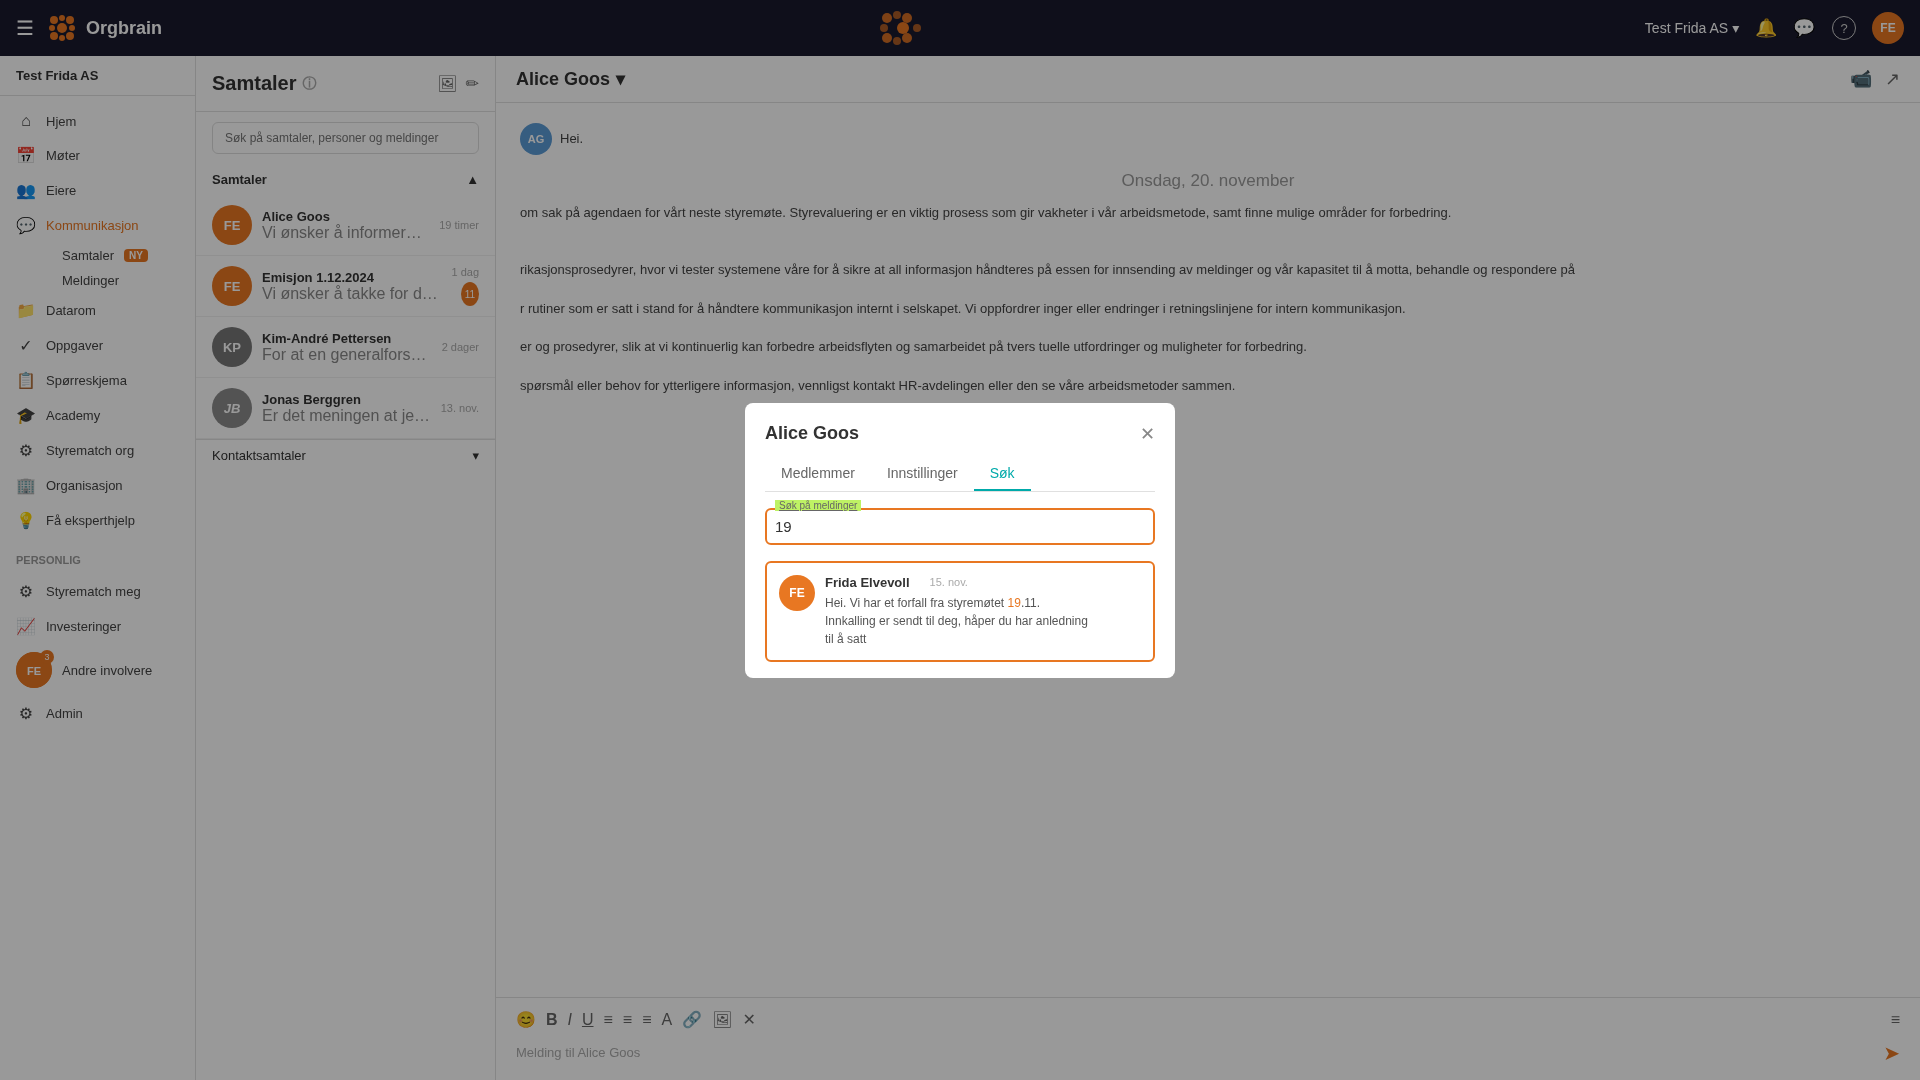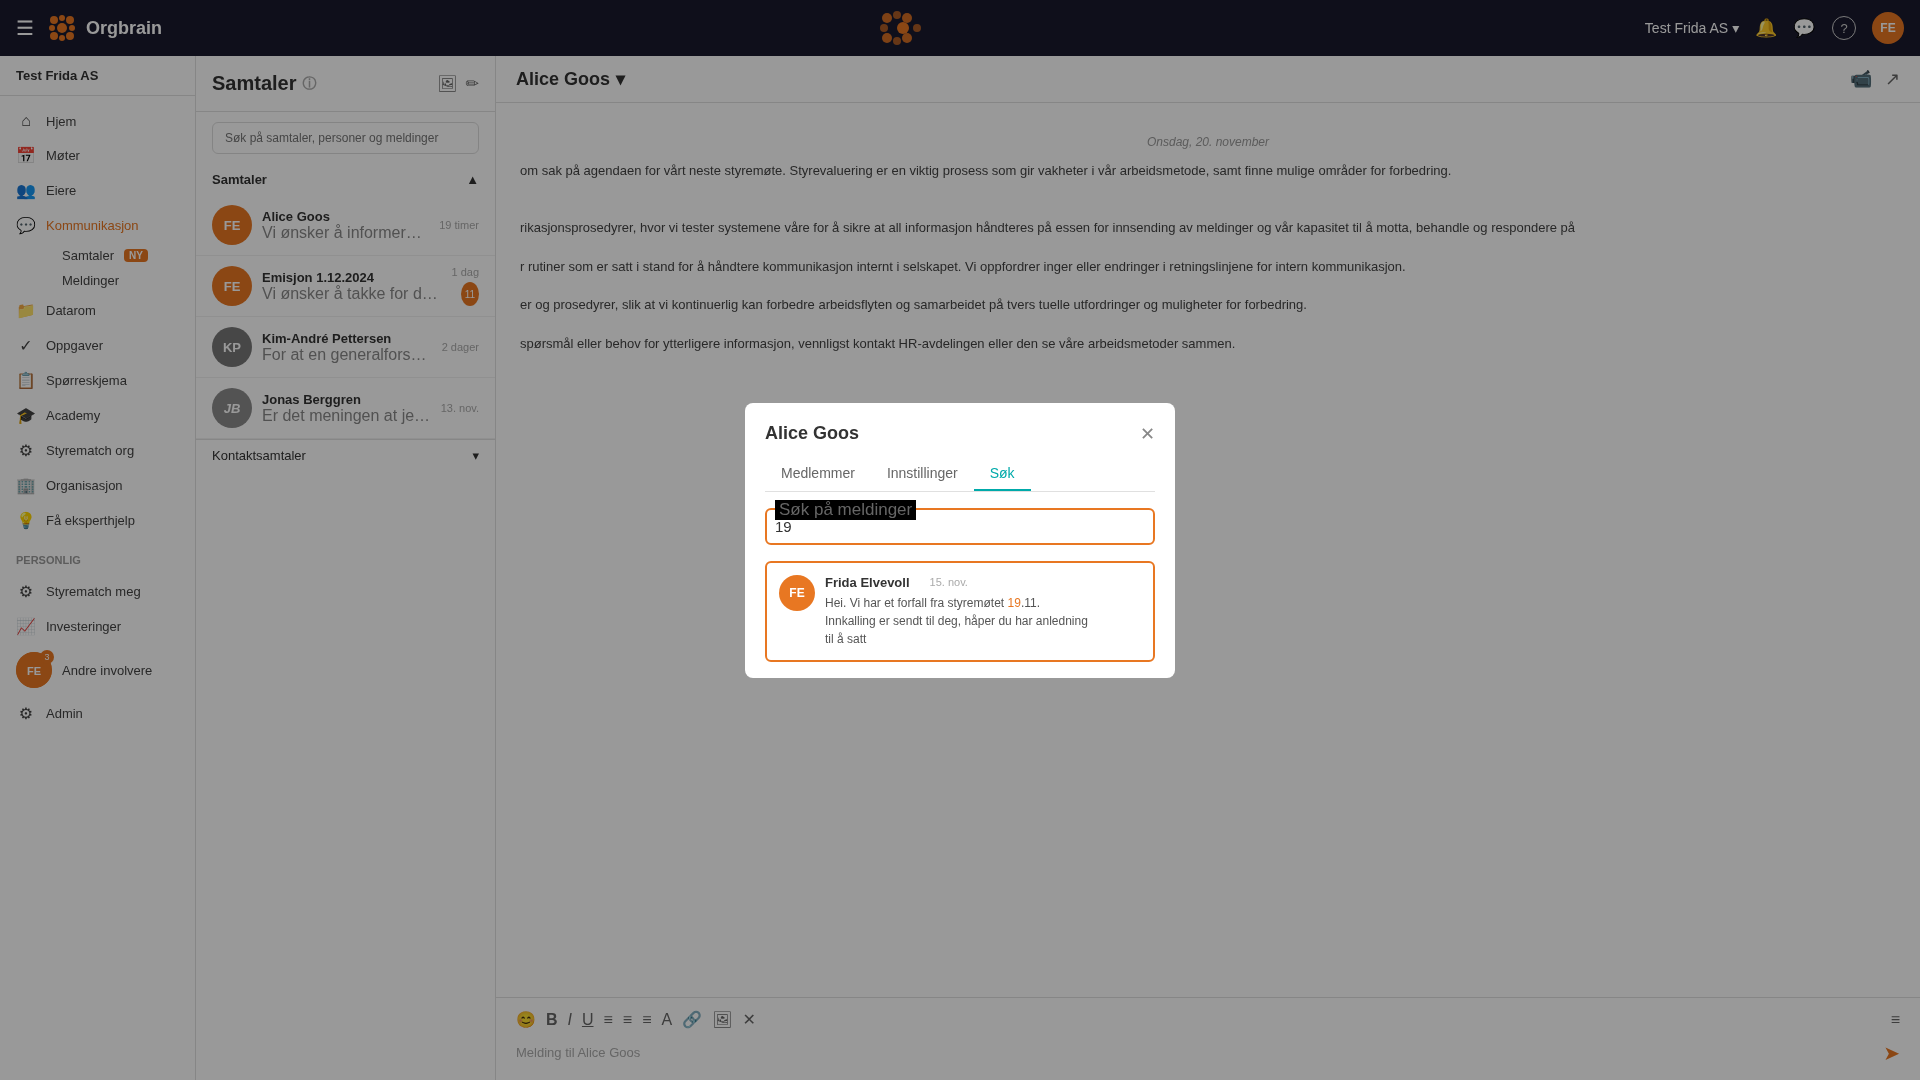--- a/index.html
+++ b/index.html
@@ -67,21 +67,21 @@
     .conv-badge { background: #e87722; color: #fff; font-size: 10px; width: 18px; height: 24px; border-radius: 50%; display: flex; align-items: center; justify-content: center; }
     .contact-section-header { padding: 8px 16px; font-size: 13px; font-weight: 500; color: #333; display: flex; align-items: center; justify-content: space-between; cursor: pointer; border-top: 1px solid #e0e0e0; }
 
     
     .chat-area { flex: 1; display: flex; flex-direction: column; background: #fff; }
     .chat-header { padding: 12px 20px; border-bottom: 1px solid #e0e0e0; display: flex; align-items: center; justify-content: space-between; }
     .chat-header-left { display: flex; align-items: center; gap: 8px; }
     .chat-header-title { font-size: 18px; font-weight: 600; color: #333; display: flex; align-items: center; gap: 6px; cursor: pointer; }
     .chat-header-right { display: flex; gap: 12px; color: #666; }
     .chat-body { flex: 1; overflow-y: auto; padding: 20px 24px; }
-    .date-divider { text-align: center; font-size: 12px; color: #999; margin: 12px 0; font-style: italic; }
+    .date-divider { text-align: center; font-size: 17px; color: #999; margin: 12px 0; }
     .chat-message { margin-bottom: 16px; }
     .msg-text { font-size: 13px; color: #444; line-height: 1.6; }
     .chat-input-area { border-top: 1px solid #e0e0e0; padding: 12px 20px; }
     .chat-toolbar { display: flex; align-items: center; gap: 10px; margin-bottom: 8px; color: #666; font-size: 16px; }
     .chat-toolbar span { cursor: pointer; }
     .chat-input { padding: 8px 0; font-size: 13px; color: #aaa; }
     .chat-input-row { display: flex; align-items: center; justify-content: space-between; }
     .send-btn { color: #e87722; font-size: 20px; cursor: pointer; }
 
     
@@ -93,21 +93,21 @@
       display: flex; flex-direction: column; z-index: 201; overflow: hidden;
     }
     .modal-header { padding: 20px 20px 0 20px; display: flex; align-items: center; justify-content: space-between; }
     .modal-title { font-size: 18px; font-weight: 600; color: #333; }
     .modal-close { color: #888; cursor: pointer; font-size: 18px; }
     .modal-tabs { display: flex; border-bottom: 1px solid #e0e0e0; margin: 0 20px; margin-top: 12px; }
     .modal-tab { padding: 8px 16px; font-size: 14px; color: #666; cursor: pointer; border-bottom: 2px solid transparent; }
     .modal-tab.active { color: #00aaaa; border-bottom: 2px solid #00aaaa; font-weight: 500; }
     .modal-body { padding: 16px 20px; flex: 1; overflow-y: auto; }
     .search-field-container { border: 2px solid #e87722; border-radius: 6px; padding: 4px 8px; margin-bottom: 16px; position: relative; }
-    .search-field-label { position: absolute; top: -10px; left: 8px; background: #000000; padding: 0 4px; font-size: 17px; color: #666; }
+    .search-field-label { position: absolute; top: -10px; left: 8px; background: #bef264; padding: 0 4px; font-size: 10px; color: #666; text-decoration: underline; }
     .search-field-input { width: 100%; border: none; outline: none; font-size: 15px; color: #333; padding: 4px 0; }
     .search-result { display: flex; align-items: flex-start; gap: 10px; padding: 12px; border: 2px solid #e87722; border-radius: 6px; cursor: pointer; }
     .result-avatar { width: 36px; height: 36px; border-radius: 50%; background: #e87722; color: #fff; display: flex; align-items: center; justify-content: center; font-size: 12px; font-weight: 600; flex-shrink: 0; }
     .result-info { flex: 1; }
     .result-sender { font-size: 13px; font-weight: 600; color: #333; display: flex; align-items: center; gap: 20px; }
     .result-date { font-size: 11px; color: #aaa; font-weight: normal; }
     .result-text { font-size: 12px; color: #555; margin-top: 4px; line-height: 1.5; }
     .result-highlight { color: #e87722; }
   </style>
 </head>
@@ -309,20 +309,26 @@
           <span>Alice Goos</span>
           <span>▾</span>
         </div>
       </div>
       <div class="chat-header-right">
         <span style="cursor:pointer;font-size:18px;">📹</span>
         <span style="cursor:pointer;font-size:18px;">↗</span>
       </div>
     </div>
     <div class="chat-body">
+      <div class="chat-message">
+        <div style="display:flex;align-items:center;gap:8px;margin-bottom:4px;">
+          <div style="width:32px;height:32px;border-radius:50%;background:#5b9bd5;display:flex;align-items:center;justify-content:center;color:#fff;font-size:11px;font-weight:600;">AG</div>
+          <span class="msg-text">Hei.</span>
+        </div>
+      </div>
       <div class="date-divider">Onsdag, 20. november</div>
       <div class="chat-message">
         <p class="msg-text">om sak på agendaen for vårt neste styremøte. Styrevaluering er en viktig prosess som gir vakheter i vår arbeidsmetode, samt finne mulige områder for forbedring.</p>
         <br>
         <br>
         <p class="msg-text">rikasjonsprosedyrer, hvor vi tester systemene våre for å sikre at all informasjon håndteres på essen for innsending av meldinger og vår kapasitet til å motta, behandle og respondere på</p>
         <br>
         <p class="msg-text">r rutiner som er satt i stand for å håndtere kommunikasjon internt i selskapet. Vi oppfordrer inger eller endringer i retningslinjene for intern kommunikasjon.</p>
         <br>
         <p class="msg-text">er og prosedyrer, slik at vi kontinuerlig kan forbedre arbeidsflyten og samarbeidet på tvers tuelle utfordringer og muligheter for forbedring.</p>

